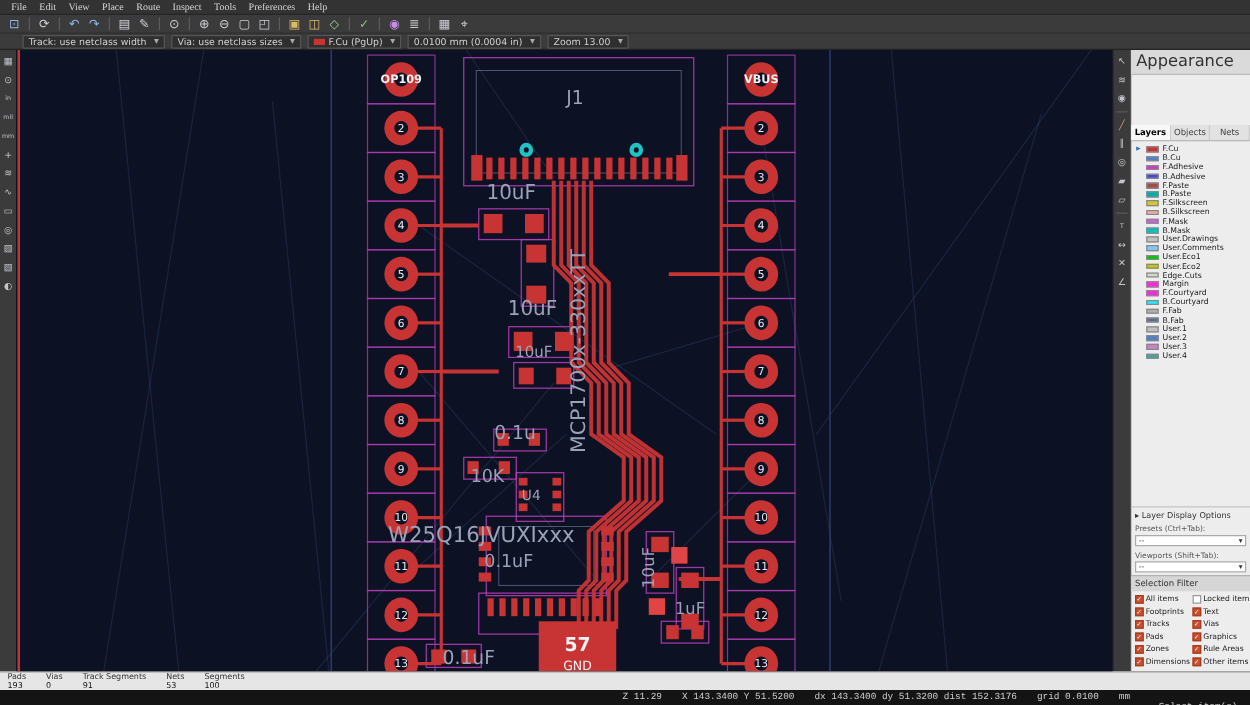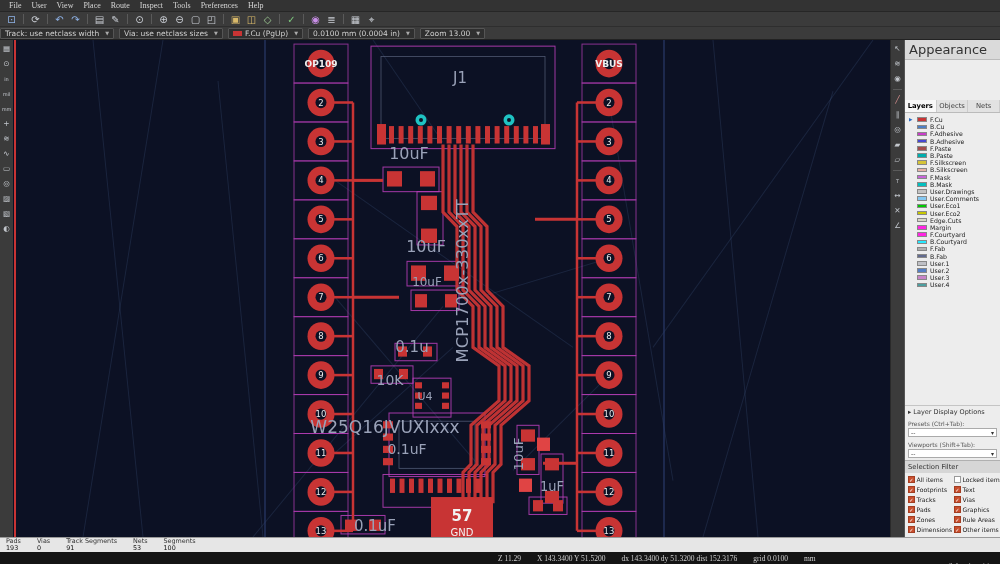--- a/index.html
+++ b/index.html
@@ -18,21 +18,21 @@
              font-size:8px; padding-left:4px; border-bottom:1px solid #262626; flex:none; }
   .menubar span { padding:0 5px; cursor:default;font-family:Liberation Serif, serif; }
 
   
   .toolbar { height:15px; background:#3B3B3B; display:flex; align-items:center; font-size:10px;
              color:#C9CDD4; padding-left:4px; gap:1px; border-bottom:1px solid #2E2E2E; flex:none; }
   .toolbar .icon { width:15px; text-align:center; line-height:13px; }
   .toolbar .sep { width:1px; height:10px; background:#5A5A5A; margin:0 3px; }
 
   .toolbar2 { height:13px; background:#3B3B3B; display:flex; align-items:center; font-size:7.5px;
-              color:#D0D0D0; gap:5px; padding-left:0; border-bottom:1px solid #222; flex:none; }
+              color:#D0D0D0; gap:5px; padding-left:18px; border-bottom:1px solid #222; flex:none; }
   .dropdown { background:#2F2F2F; border:1px solid #555; height:11px; display:flex; align-items:center;
               padding:0 4px; gap:3px; border-radius:1px; white-space:nowrap; }
   .dropdown .arrow { font-size:5px; color:#AAA; margin-left:3px; }
   .swatch { width:9px; height:5px; display:inline-block; }
 
   
   .mainrow { flex:1; display:flex; min-height:0; }
   .edge-toolbar { width:13px; background:#3B3B3B; display:flex; flex-direction:column; align-items:center;
                   padding-top:4px; gap:5px; font-size:7.5px; color:#C2C6CC; flex:none; }
   .edge-toolbar.right { width:14px; border-left:1px solid #2A2A2A; }
@@ -67,33 +67,33 @@
         justify-content:center; font-size:5px; color:#FFF; flex:none; }
   .cb.checked { background:#C94F2E; border-color:#A33E22; }
 
   
   .statusbar { height:15px; background:#E6E6E6; border-top:1px solid #9A9A9A; display:flex;
                align-items:center; padding-left:6px; gap:16px; flex:none; }
   .scell { display:flex; flex-direction:column; line-height:1.05; }
   .scell .lab { font-size:6.4px; color:#333; }
   .scell .val { font-size:6.4px; color:#111; }
   .infobar { height:12px; background:#141414; color:#CFCFCF; display:flex; align-items:center;
-             font-size:7.5px; font-family:Liberation Serif, serif; gap:16px;
+             font-size:7.5px; font-family:Liberation Mono, monospace; gap:16px;
              padding-left:498px; flex:none; white-space:nowrap; }
   .infobar .hint { margin-left:auto; padding-right:10px;margin-top:16px; }
 </style>
 </head>
 <body>
 
 <div class="app">
 
 
   <div class="menubar" id="menubar">
       <span>File</span>
-      <span>User</span>
+      <span>Edit</span>
       <span>View</span>
       <span>Place</span>
       <span>Route</span>
       <span>Inspect</span>
       <span>Tools</span>
       <span>Preferences</span>
       <span>Help</span>
     </div>
 
   <div class="toolbar" id="toolbar-main">

